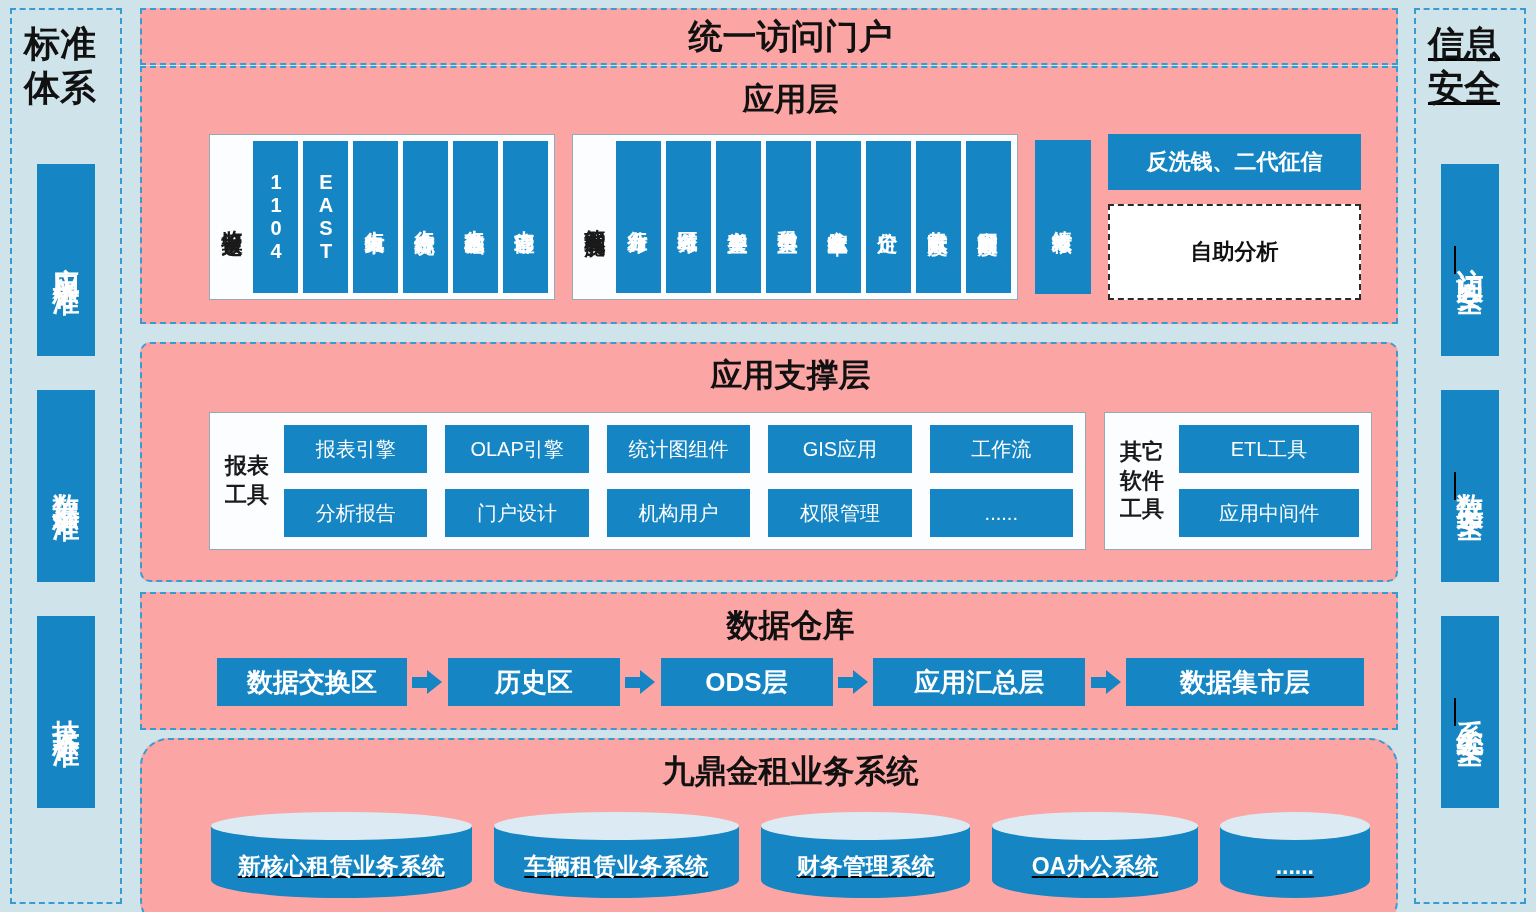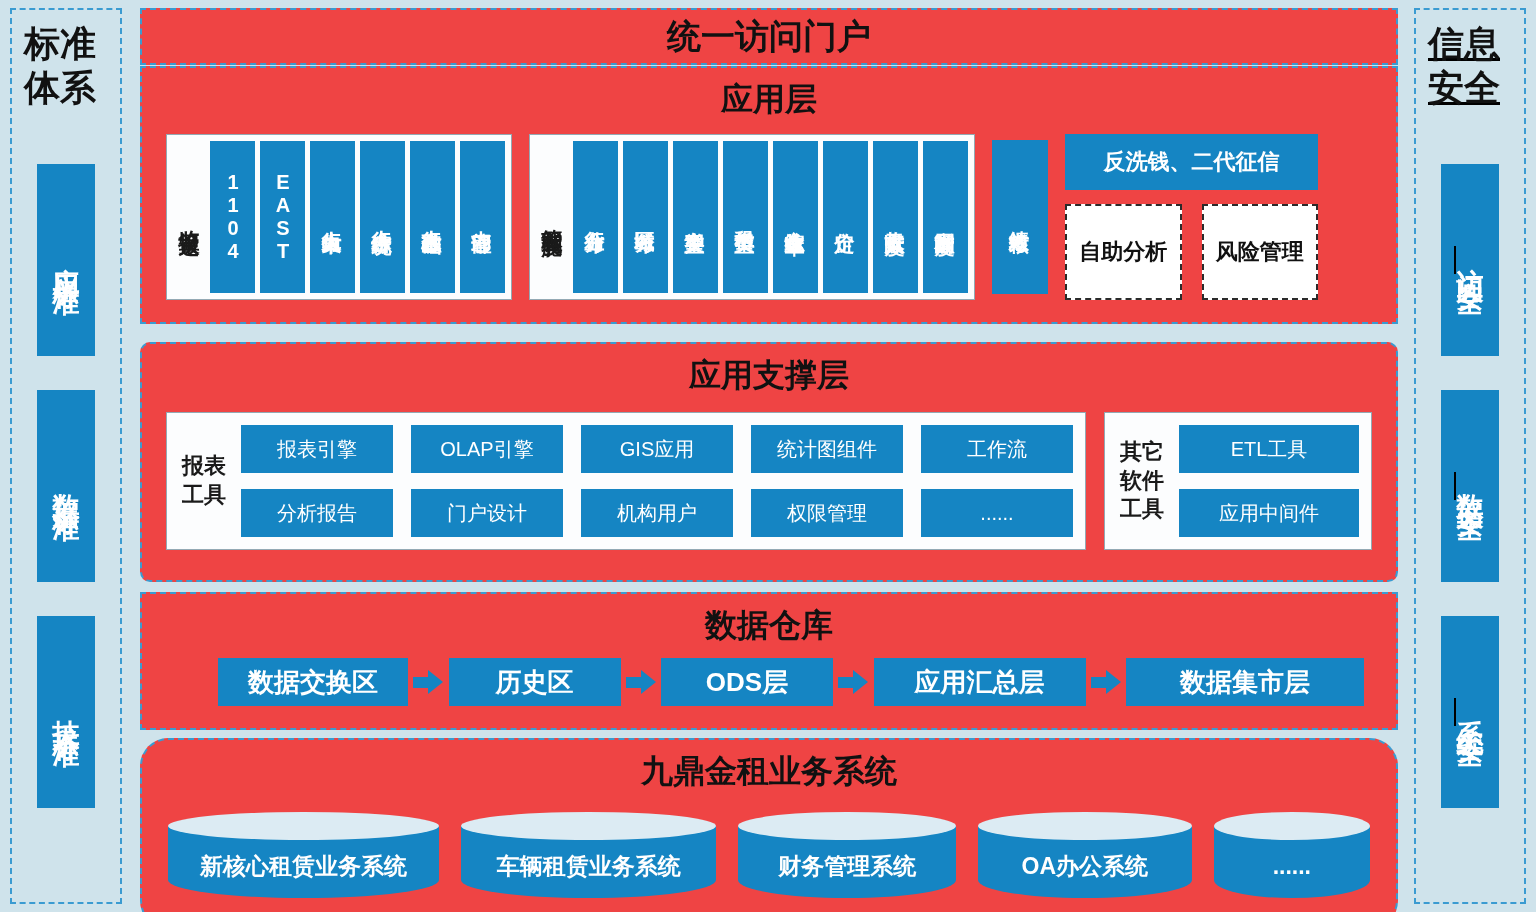--- a/index.html
+++ b/index.html
@@ -28,21 +28,21 @@
   }
   .side-item{
     writing-mode:vertical-lr;text-orientation:upright;
     background:var(--blue);color:#fff;font-size:27px;font-weight:bold;
     width:58px;height:192px;display:flex;align-items:center;justify-content:center;
     letter-spacing:7px;margin-top:34px;
   }
   .side-item.first{margin-top:54px;}
   
   .center{position:absolute;left:140px;top:8px;width:1258px;}
-  .panel{background:#ef4444;border:2px dashed var(--dash);}
+  .panel{background:#fca5a5;border:2px dashed var(--dash);padding-left:43px;}
   .panel-title{text-align:center;font-size:32px;font-weight:bold;color:#111;margin-top:10px;}
   #portal{
     height:57px;display:flex;align-items:center;justify-content:center;
     font-size:34px;font-weight:bold;color:#111;
   }
   
   #app-layer{height:258px;margin-top:1px;}
   .app-content{display:flex;align-items:center;padding:12px 24px 0;gap:17px;}
   .module-group{
     border:1px solid var(--gborder);background:#fcfdfe;
@@ -89,27 +89,27 @@
     background:var(--blue);color:#fff;font-size:20px;
     display:flex;align-items:center;justify-content:center;
   }
   
   #warehouse{height:138px;margin-top:10px;}
   .flow{display:flex;align-items:center;justify-content:space-between;padding:10px 32px 0;}
   .flow-box{
     background:var(--blue);color:#fff;height:48px;font-size:26px;font-weight:bold;
     display:flex;align-items:center;justify-content:center;
   }
-  .fw1{width:190px;margin-left:44px;}.fw2{width:172px;}.fw3{width:172px;}.fw4{width:212px;}.fw5{width:238px;}
+  .fw1{width:190px;}.fw2{width:172px;}.fw3{width:172px;}.fw4{width:212px;}.fw5{width:238px;}
   .arrow{display:flex;align-items:center;}
   .arrow .bar{width:15px;height:11px;background:var(--blue);}
   .arrow .head{width:0;height:0;border-top:12px solid transparent;border-bottom:12px solid transparent;border-left:15px solid var(--blue);}
   
   #business{height:191px;margin-top:8px;border-radius:28px;}
-  .cyl-row{display:flex;gap:22px;padding:0 26px;margin-top:32px;align-items:center;}
+  .cyl-row{display:flex;gap:22px;padding:0 26px;margin-top:32px;align-items:center;text-decoration:underline;}
   .cylinder{
     position:relative;height:72px;background:var(--blue);
     border-radius:0 0 50% 50% / 0 0 18px 18px;
     display:flex;align-items:center;justify-content:center;
     color:#fff;font-size:23px;font-weight:600;padding-top:8px;
   }
   .cylinder::before{
     content:"";position:absolute;top:-14px;left:0;right:0;height:28px;
     border-radius:50%;background:#dcebf3;
   }
@@ -158,38 +158,37 @@
           <div class="vbox">收入贡献度</div>
           <div class="vbox">利润贡献度</div>
         </div>
 
         <div class="vbox standalone">绩效考核</div>
 
         <div class="right-stack">
           <div class="aml-box">反洗钱、二代征信</div>
           <div class="dashed-row">
             <div class="dashed-box">自助分析</div>
-            <div class="dashed-box">风险管理</div>
           </div>
         </div>
 
       </div>
     </section>
 
     <section class="panel" id="support-layer">
       <div class="panel-title">应用支撑层</div>
       <div class="support-content">
 
         <div class="tools-group report">
           <div class="glabel">报表工具</div>
           <div class="tools-grid">
             <div class="tool-box">报表引擎</div>
             <div class="tool-box">OLAP引擎</div>
+            <div class="tool-box">统计图组件</div>
             <div class="tool-box">GIS应用</div>
-            <div class="tool-box">统计图组件</div>
             <div class="tool-box">工作流</div>
             <div class="tool-box">分析报告</div>
             <div class="tool-box">门户设计</div>
             <div class="tool-box">机构用户</div>
             <div class="tool-box">权限管理</div>
             <div class="tool-box">......</div>
           </div>
         </div>
 
         <div class="tools-group other">

